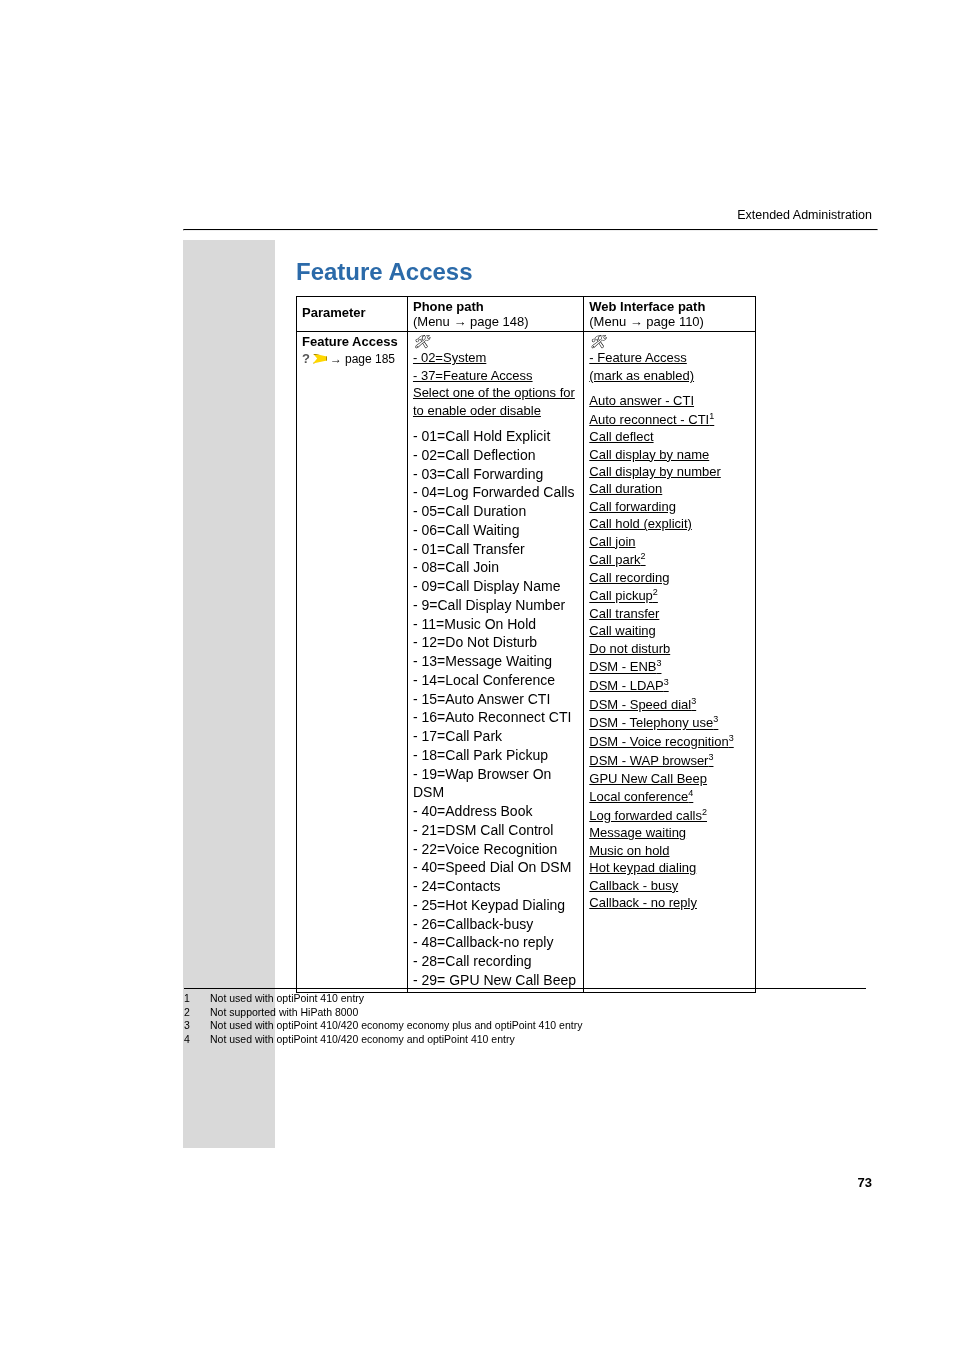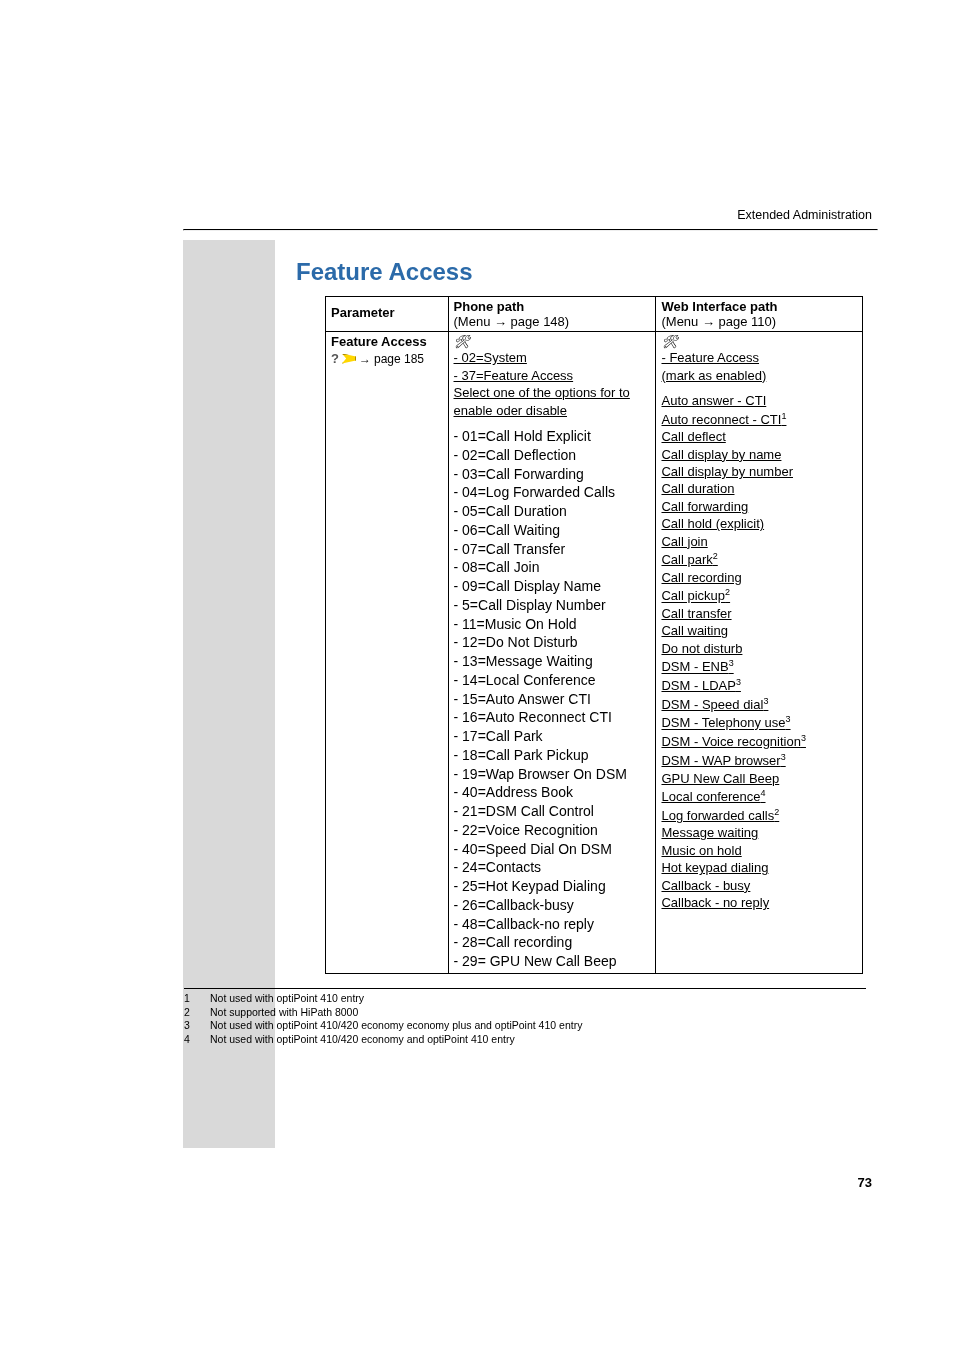--- a/index.html
+++ b/index.html
@@ -37,23 +37,22 @@
       left: 296px;
       top: 258px;
       font-size: 24px;
       font-weight: bold;
       color: #2b6aa9;
     }
     .table {
       position: absolute;
       left: 296px;
       top: 296px;
-      width: 538px;
+      width: 460px;
       border-collapse: collapse;
-      margin-left: 29px;
     }
     .table th, .table td {
       border: 1px solid #000;
       vertical-align: top;
       padding: 2px 5px;
       font-size: 13px;
       text-align: left;
     }
     .table th {
       font-weight: bold;
@@ -145,24 +144,24 @@
             <div>- 37=Feature Access</div>
             <div>Select one of the options for to enable oder disable</div>
           </div>
       <div class="option-list" id="phone-opts">
             <div>- 01=Call Hold Explicit</div>
             <div>- 02=Call Deflection</div>
             <div>- 03=Call Forwarding</div>
             <div>- 04=Log Forwarded Calls</div>
             <div>- 05=Call Duration</div>
             <div>- 06=Call Waiting</div>
-            <div>- 07=Call Transfer</div>
+            <div>- 01=Call Transfer</div>
             <div>- 08=Call Join</div>
             <div>- 09=Call Display Name</div>
-            <div>- 5=Call Display Number</div>
+            <div>- 9=Call Display Number</div>
             <div>- 11=Music On Hold</div>
             <div>- 12=Do Not Disturb</div>
             <div>- 13=Message Waiting</div>
             <div>- 14=Local Conference</div>
             <div>- 15=Auto Answer CTI</div>
             <div>- 16=Auto Reconnect CTI</div>
             <div>- 17=Call Park</div>
             <div>- 18=Call Park Pickup</div>
             <div>- 19=Wap Browser On DSM</div>
             <div>- 40=Address Book</div>

